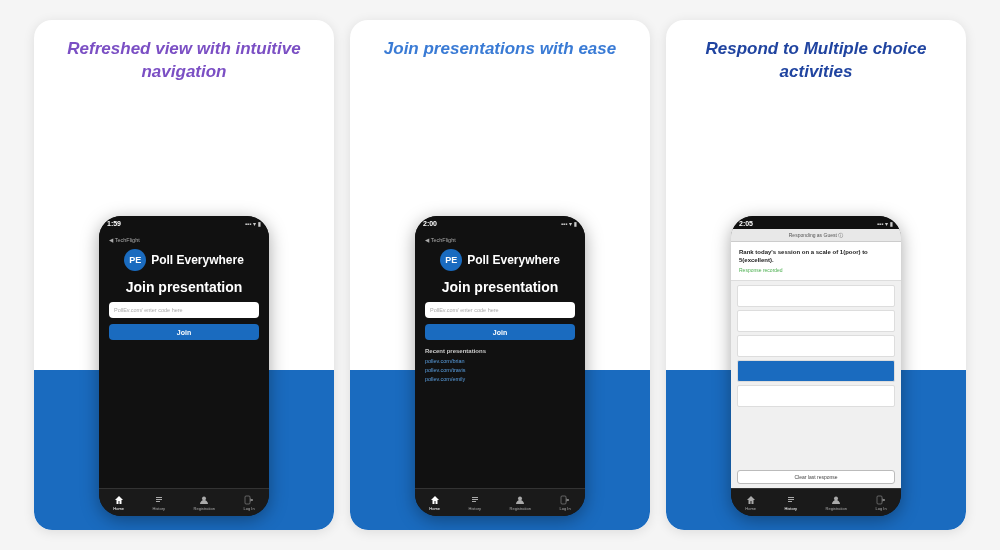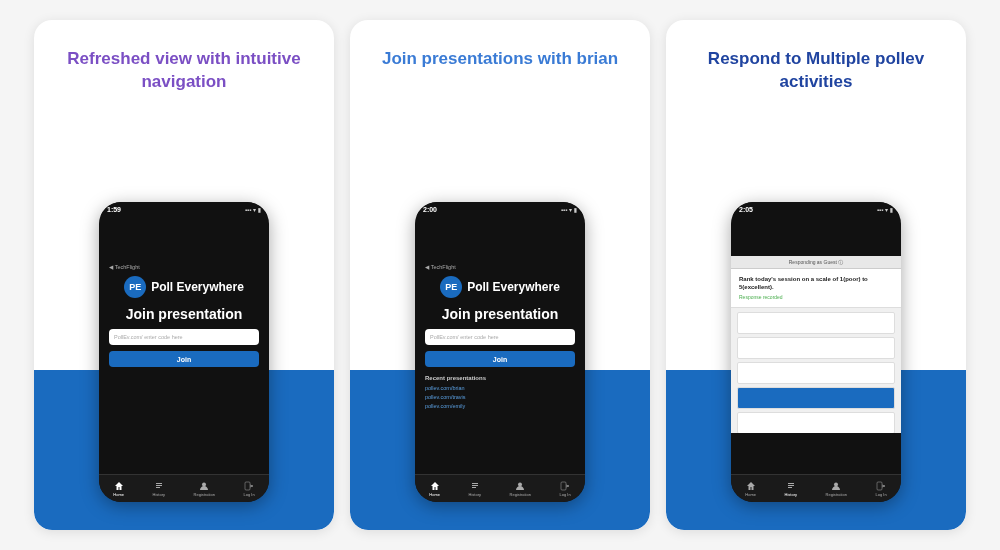--- a/index.html
+++ b/index.html
@@ -29,22 +29,23 @@
       align-items: center;
       overflow: hidden;
       box-shadow: 0 2px 12px rgba(0,0,0,0.10);
       position: relative;
     }
     .card-title {
       text-align: center;
       font-size: 17px;
       font-weight: 700;
       line-height: 1.35;
-      padding: 28px 30px 16px;
+      padding: 18px 30px 16px;
       min-height: 80px;
+      font-style: italic;
     }
     .card-title.purple { color: #7b4fc4; }
     .card-title.blue { color: #3a7bd5; }
     .card-title.dark-blue { color: #2044a0; }
 
     
     .phone-wrap {
       flex: 1;
       display: flex;
       flex-direction: column;
@@ -64,24 +65,23 @@
     }
     .phone {
       position: relative;
       z-index: 2;
       background: #111;
       border-radius: 22px;
       width: 170px;
       height: 300px;
       overflow: hidden;
       box-shadow: 0 4px 18px rgba(0,0,0,0.35);
-      margin-bottom: 28px;
-      display: flex;
-      flex-direction: column;
-      gap: 41px;
+      margin-bottom: 14px;
+      display: flex;
+      flex-direction: column;
     }
     .phone-status-bar {
       background: #111;
       color: #ccc;
       font-size: 6px;
       padding: 4px 8px 2px;
       display: flex;
       justify-content: space-between;
       align-items: center;
       flex-shrink: 0;
@@ -326,21 +326,21 @@
                 </svg>
             </div>
             <span class="nav-label">Log In</span>
           </div>
         </div>
       </div>
     </div>
   </div>
 
   <div class="card">
-    <div class="card-title blue">Join presentations with brian</div>
+    <div class="card-title blue">Join presentations with ease</div>
     <div class="phone-wrap">
       <div class="blue-bg"></div>
       <div class="phone">
         <div class="phone-status-bar">
           <span class="time">2:00</span>
           <span class="signals">▪▪▪ ▾ ▮</span>
         </div>
         <div class="phone-content">
           <div class="phone-subtitle">◀ TechFlight</div>
           <div class="poll-logo">
@@ -393,21 +393,21 @@
                 </svg>
             </div>
             <span class="nav-label">Log In</span>
           </div>
         </div>
       </div>
     </div>
   </div>
 
   <div class="card">
-    <div class="card-title dark-blue">Respond to Multiple pollev activities</div>
+    <div class="card-title dark-blue">Respond to Multiple choice activities</div>
     <div class="phone-wrap">
       <div class="blue-bg"></div>
       <div class="phone">
         <div class="phone-status-bar">
           <span class="time">2:05</span>
           <span class="signals">▪▪▪ ▾ ▮</span>
         </div>
         <div class="phone-content-light">
           <div class="responding-bar">Responding as Guest ⓘ</div>
           <div class="rank-question">

